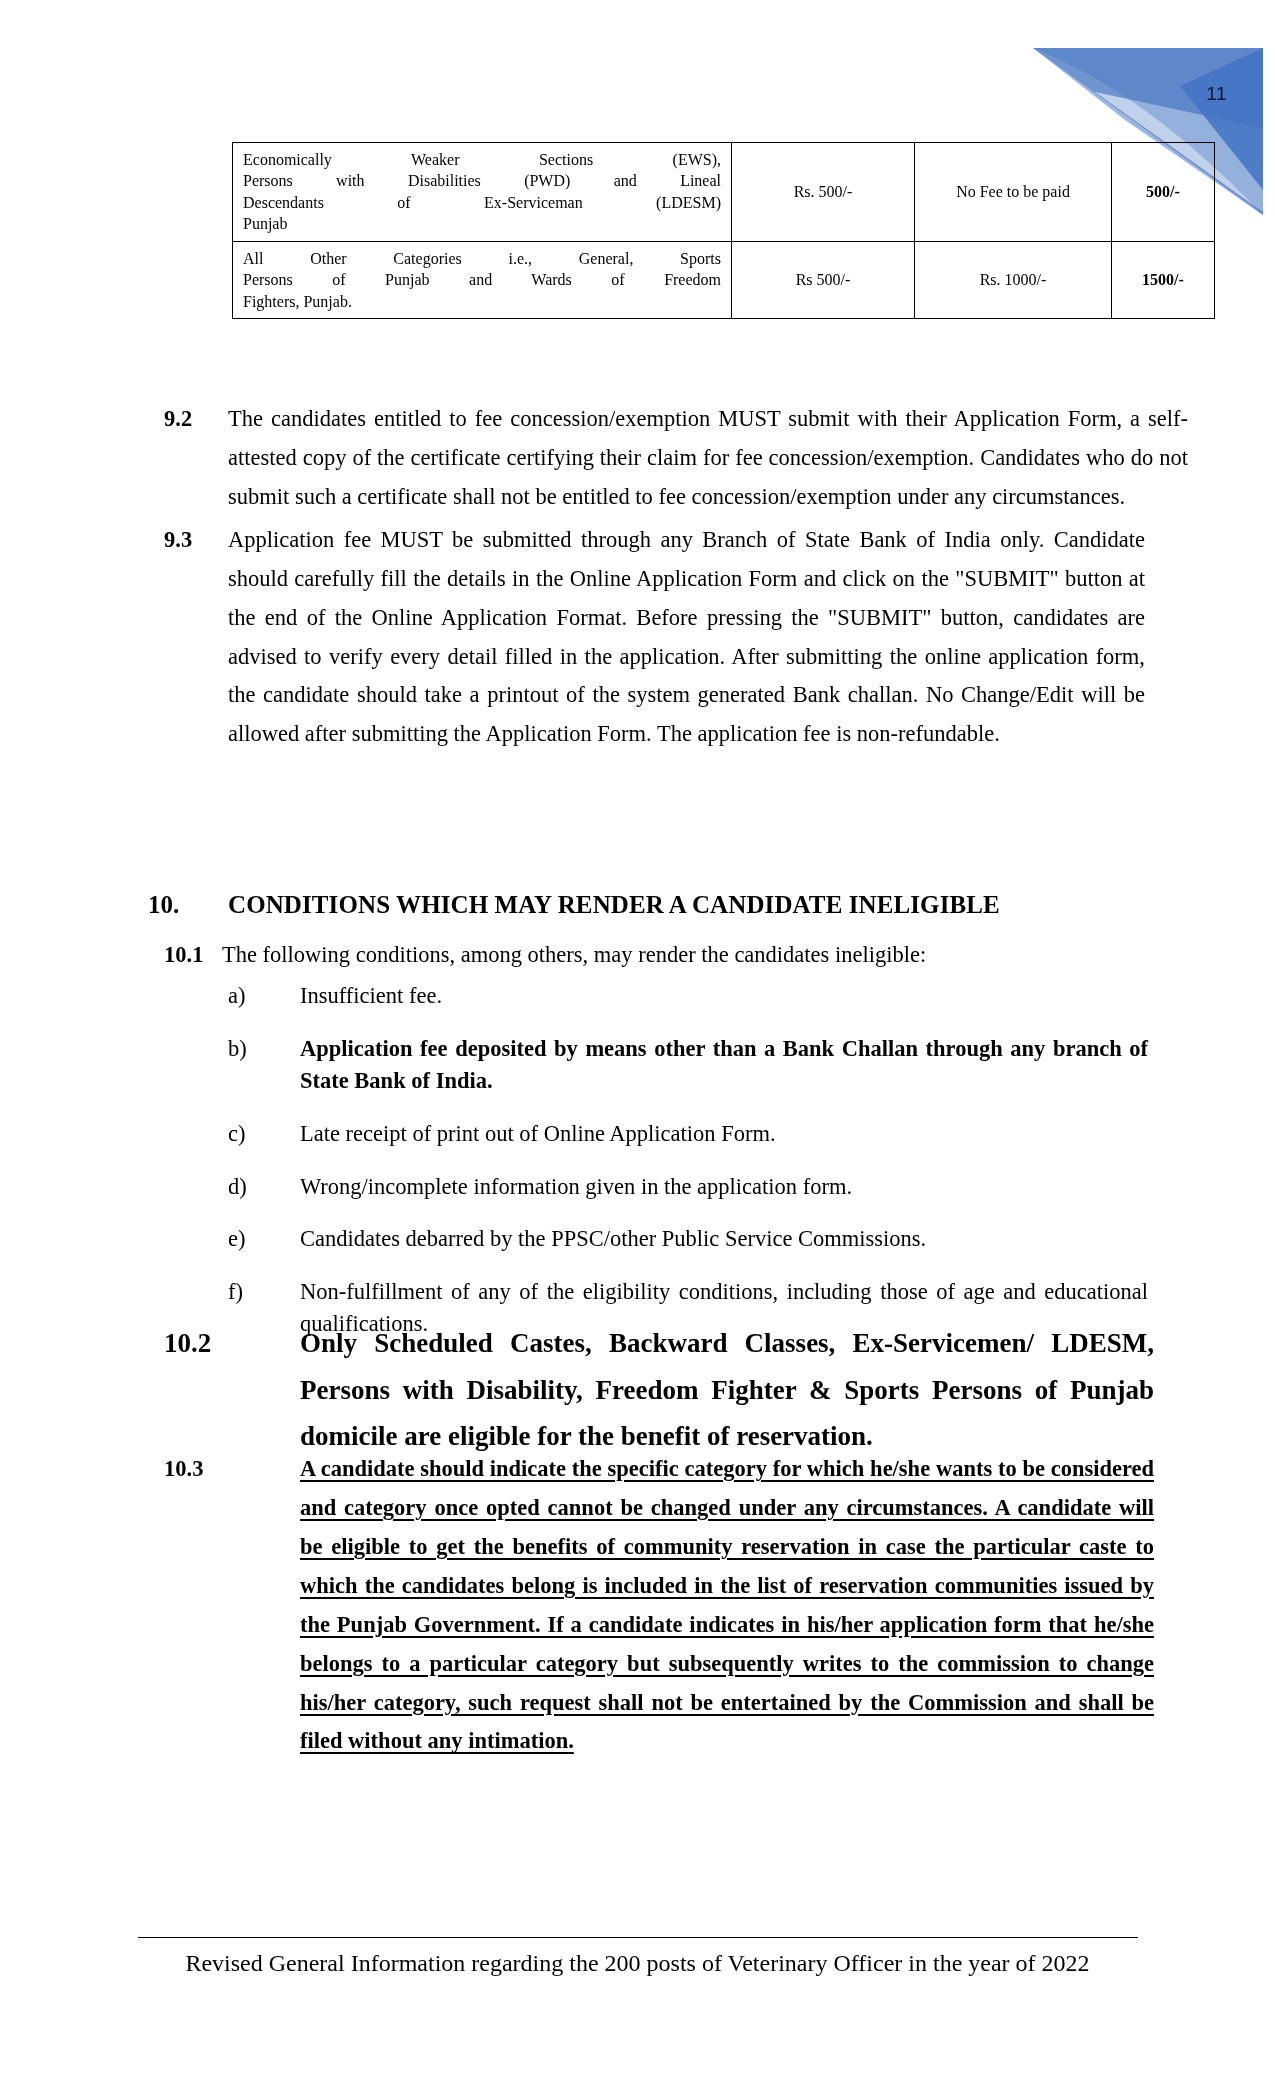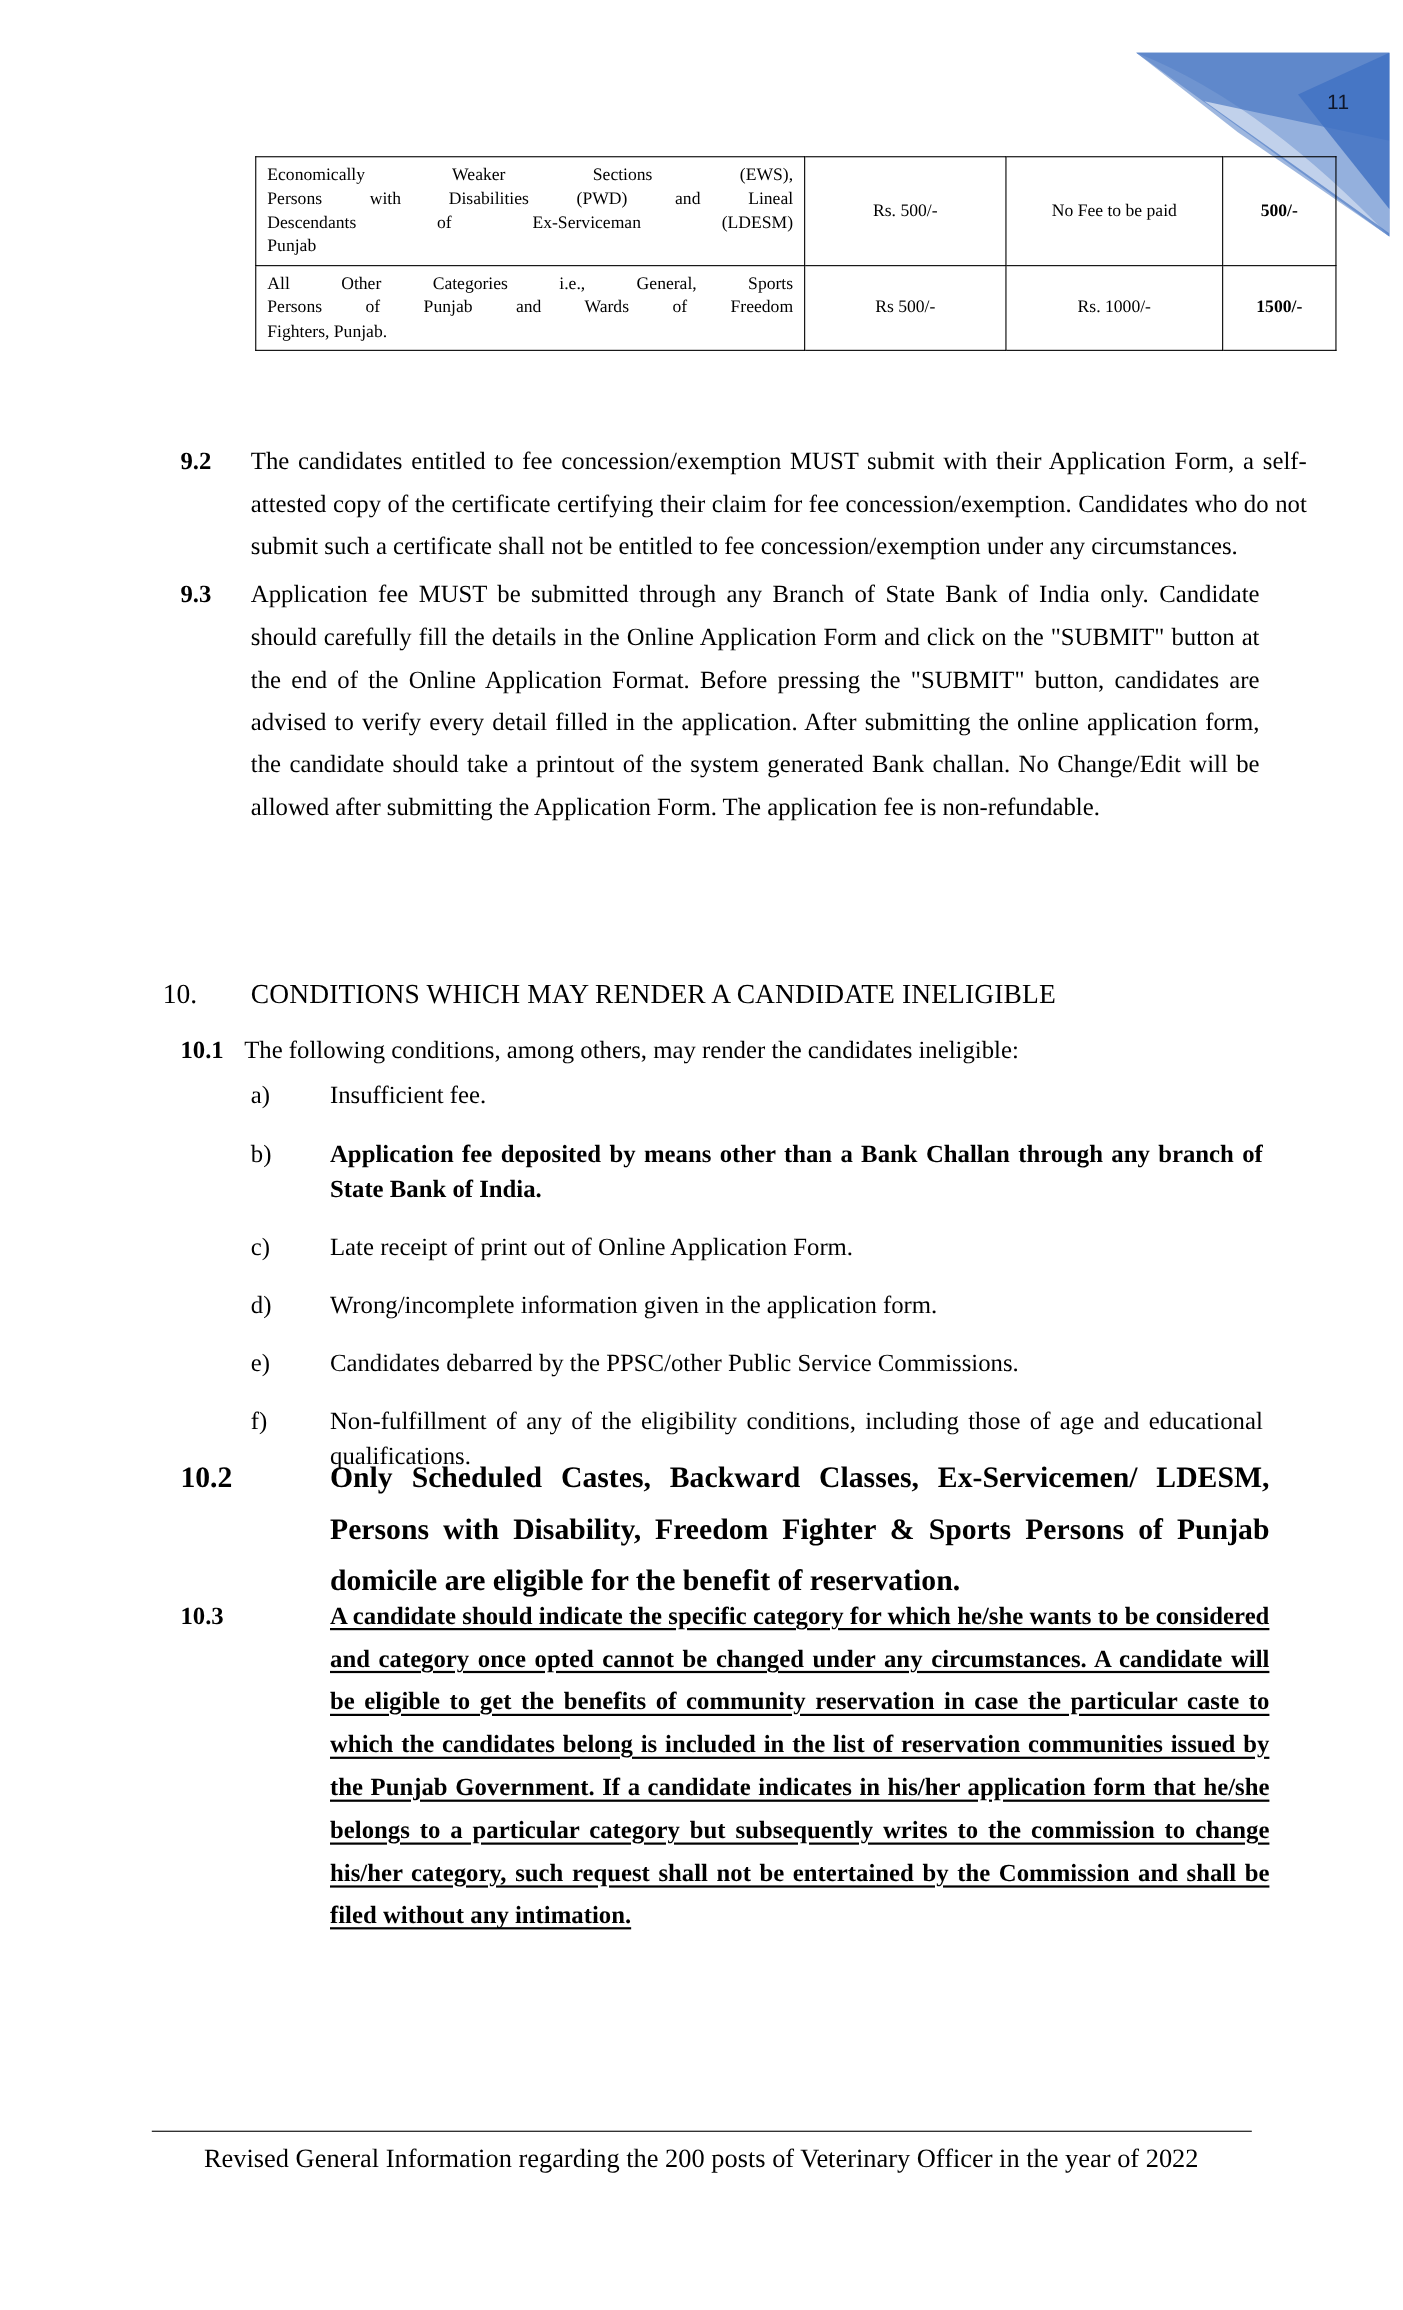--- a/index.html
+++ b/index.html
@@ -125,21 +125,21 @@
   .p93 { padding-left: 164px; padding-right: 130px; margin-top: 4px; }
   .p93 .num { width: 64px; }
 
   
   .sec10-head {
     position: absolute;
     left: 148px;
     top: 890px;
     width: 1000px;
     display: flex;
-    font-weight: normal;
+    font-weight: bold;
     font-size: 25px;
     line-height: 1.2;
   }
   .sec10-head .num { width: 80px; flex: 0 0 auto; }
   .sec10-head .txt { flex: 1 1 auto; letter-spacing: 0.1px; }
 
   .sec101 {
     position: absolute;
     left: 164px;
     top: 938px;

